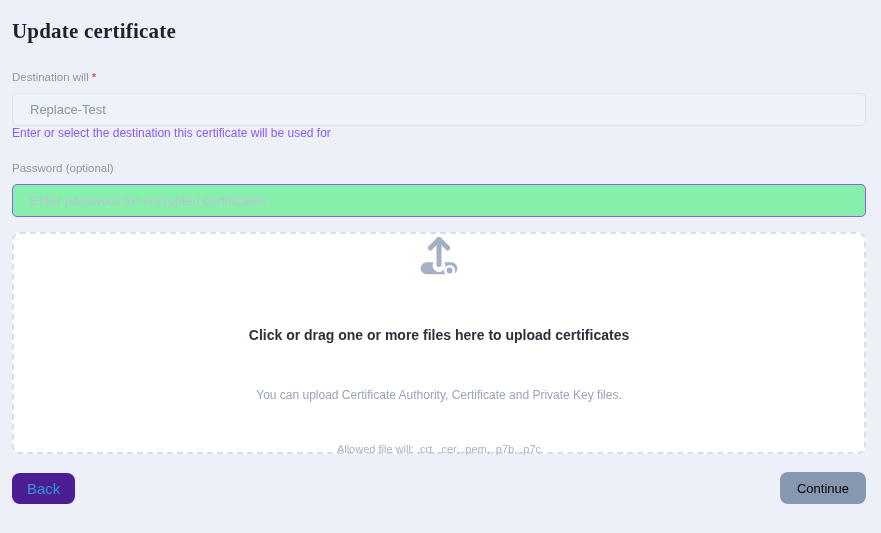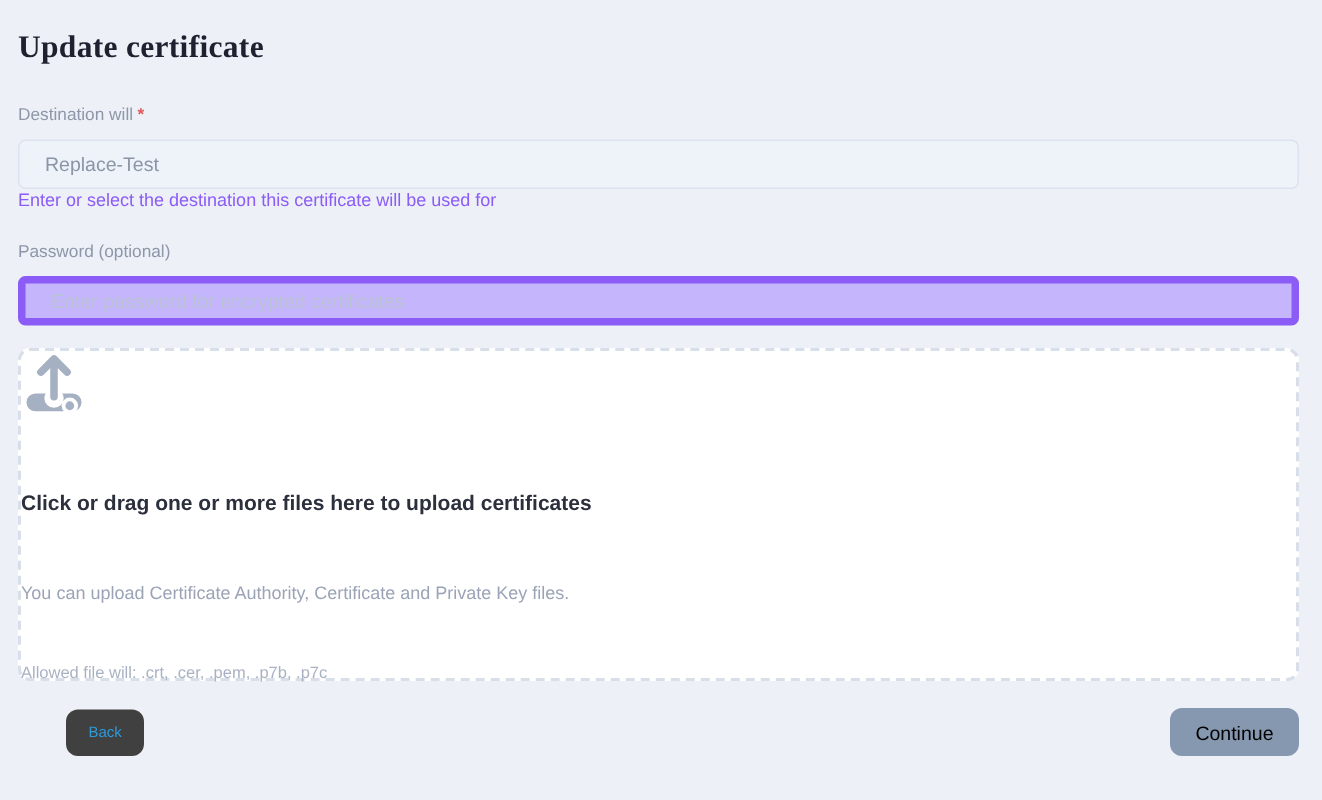--- a/index.html
+++ b/index.html
@@ -40,43 +40,43 @@
     font-size: 13px;
     font-family: Liberation Sans, sans-serif;
     outline: none;
   }
   .input-filled {
     background: #eef2f9;
     border: 1px solid #dce2ee;
     color: #8b95a8;
   }
   .input-white {
-    background: #c4b5fd;
-    border: 5px solid #8b5cf6;
+    background: #86efac;
+    border: 1px solid #8b5cf6;
     color: #4a5266;
   }
   .input-white::placeholder {
     color: #b9c3d4;
     opacity: 1;
   }
   .helper {
     font-size: 12px;
     color: #8b5cf6;
   }
   .field-destination { margin-bottom: 22px; }
   .field-password { margin-bottom: 15px; }
   .dropzone {
     width: 100%;
     height: 222px;
     background: #ffffff;
     border: 2px dashed #d9dfe9;
     border-radius: 8px;
     display: flex;
     flex-direction: column;
-    align-items: flex-start;
+    align-items: center;
     justify-content: center;
     cursor: pointer;
     gap: 32px;
   }
   .upload-icon-wrap {
     margin-bottom: 18px;
     line-height: 0;
   }
   .dz-main {
     font-size: 14px;
@@ -99,26 +99,25 @@
     align-items: center;
     margin-top: 18px;
   }
   button {
     font-family: "Liberation Sans", "DejaVu Sans", sans-serif;
     border: none;
     border-radius: 8px;
     cursor: pointer;
   }
   .btn-back {
-    background: #404040;
+    background: #4c1d95;
     color: #2e9ad8;
-    font-size: 10px;
+    font-size: 15px;
     height: 31px;
     padding: 0 15px;
-    margin-left: 32px;
   }
   .btn-continue {
     background: #8598b0;
     color: #000000;
     font-size: 13px;
     height: 32px;
     padding: 0 17px;
     cursor: default;
   }
 </style>

